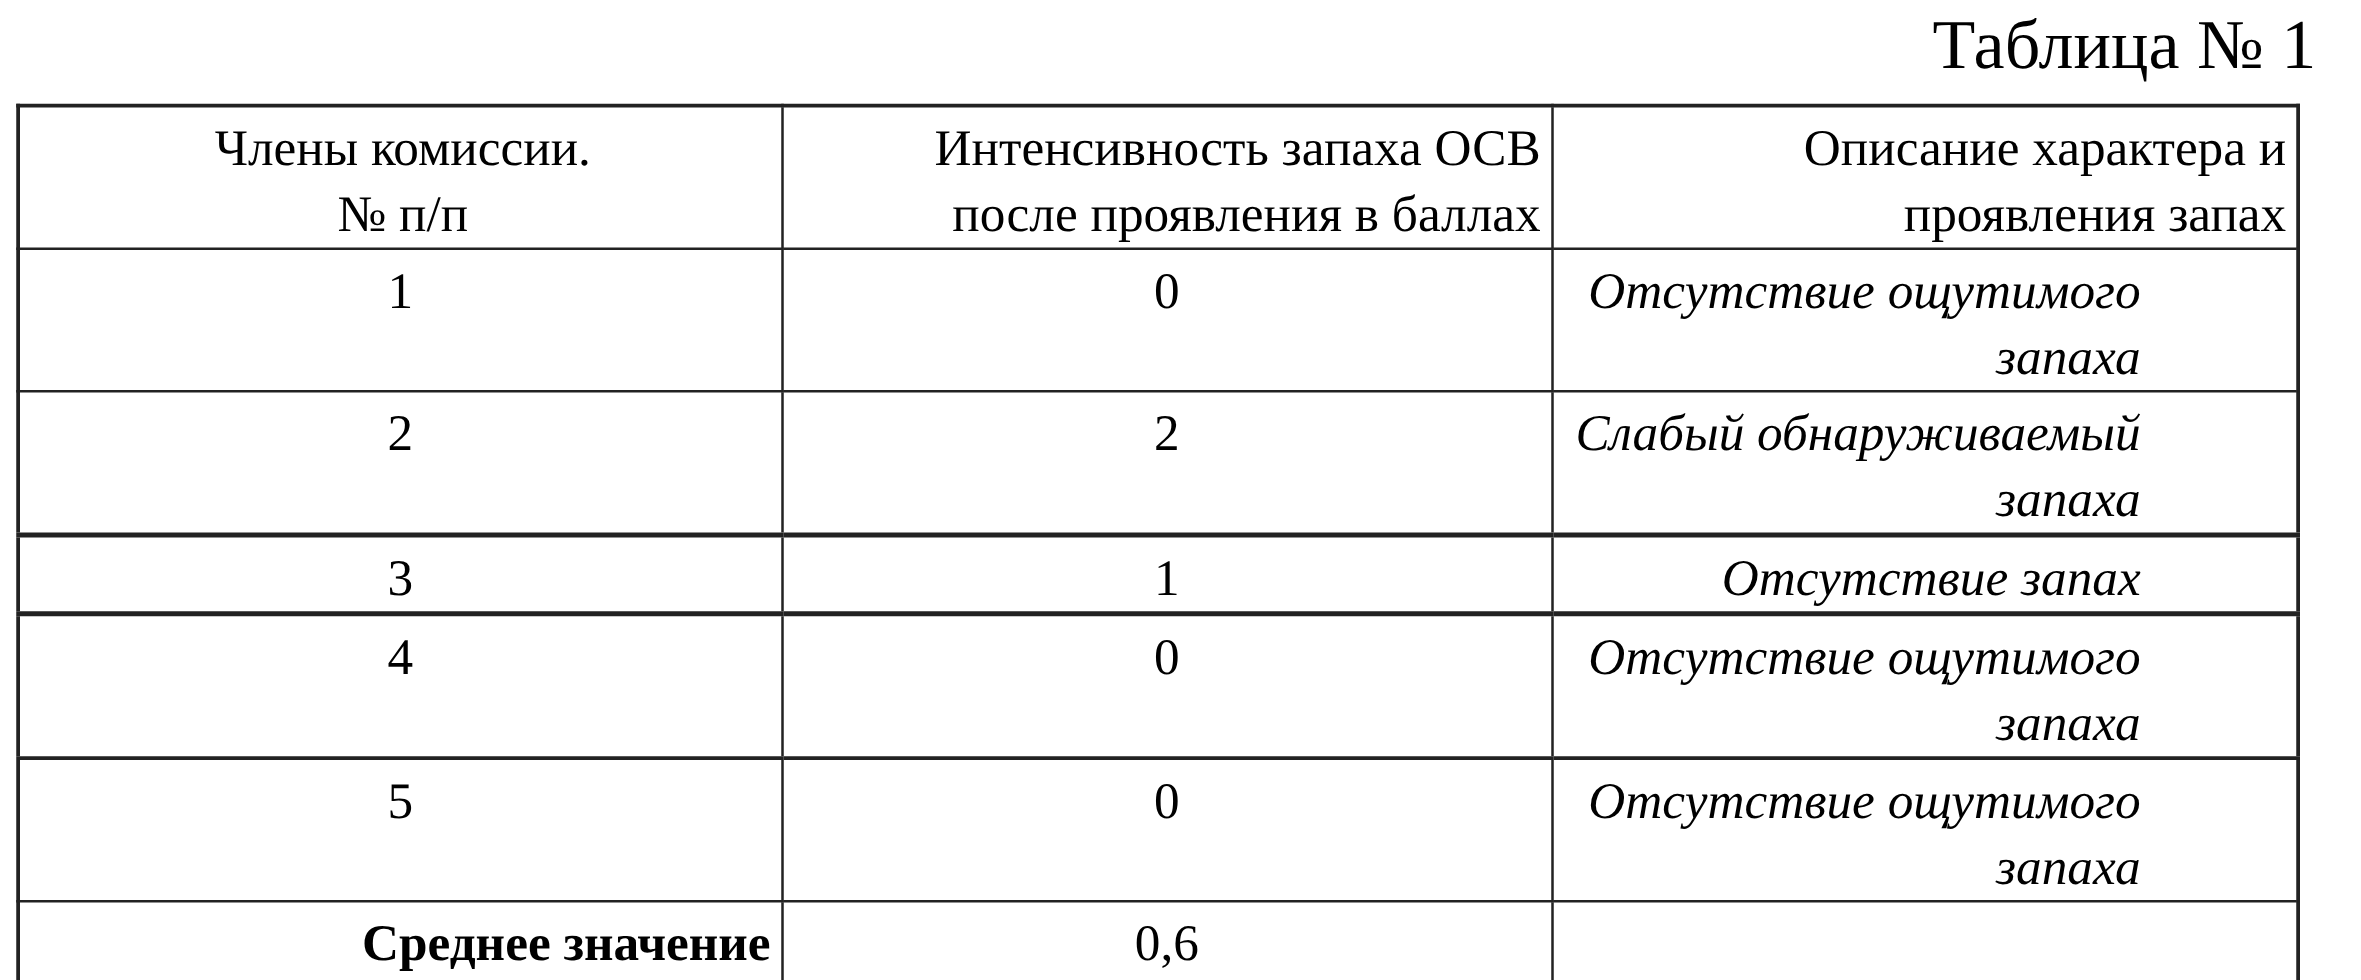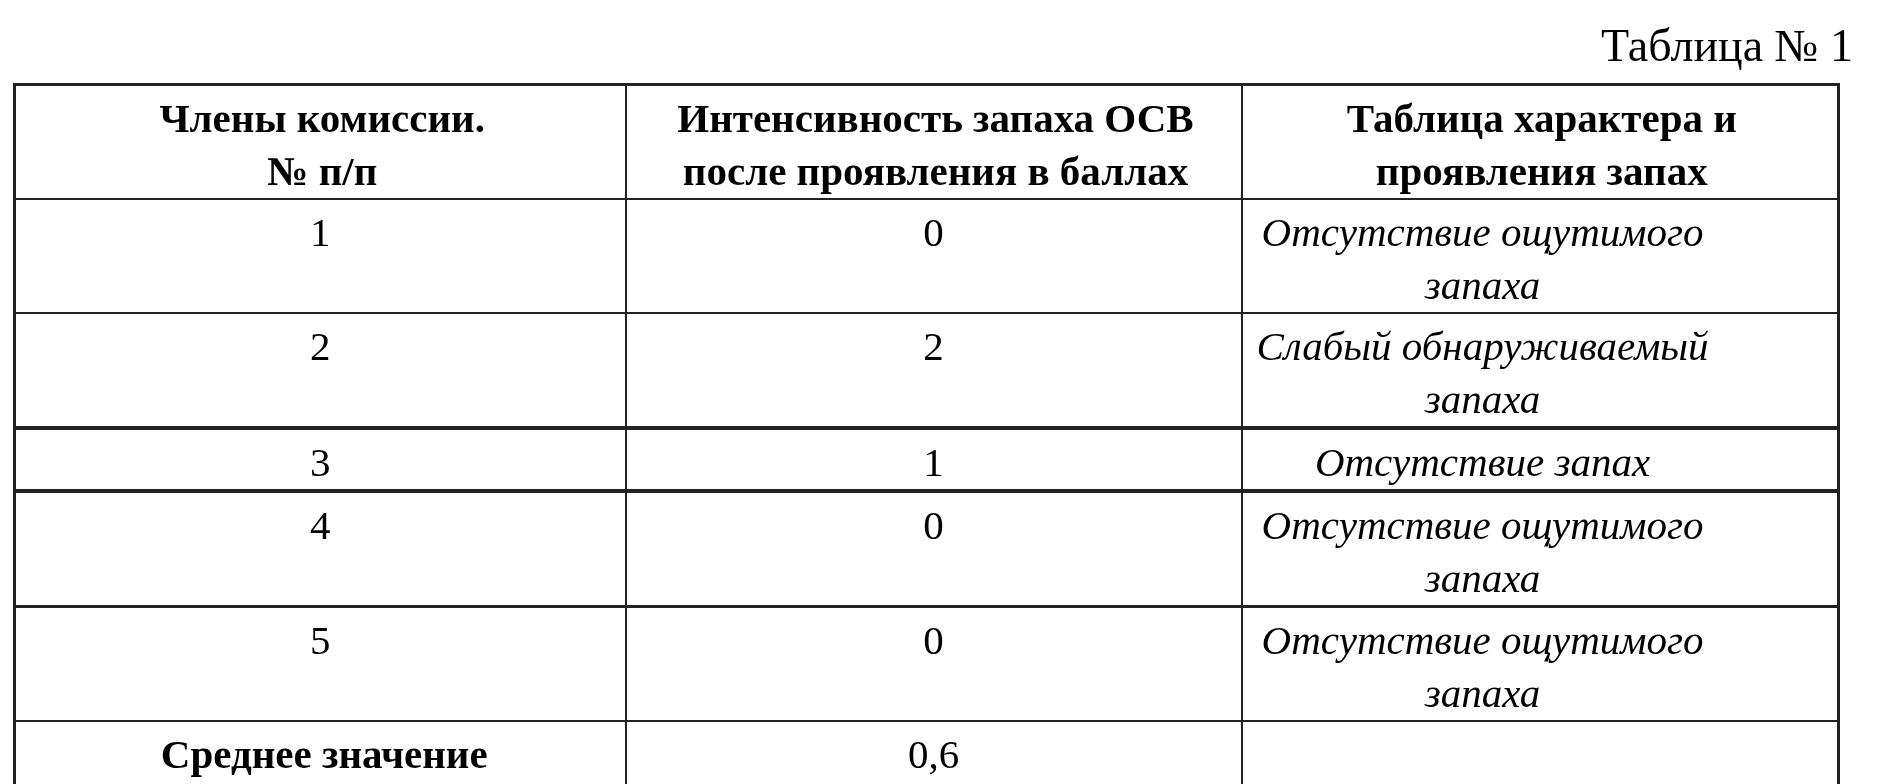--- a/index.html
+++ b/index.html
@@ -8,23 +8,23 @@
     width: 1889px;
     height: 784px;
     position: relative;
     background: var(--bg, #ffffff);
     color: var(--text, #000000);
     font-family: "Liberation Serif", "DejaVu Serif", serif;
   }
 
   .caption {
     position: absolute;
-    top: 20px;
+    top: 4px;
     right: 36px;
-    font-size: 46px;
+    font-size: 56px;
     line-height: 1.15;
     white-space: nowrap;
   }
 
   table.doc {
     position: absolute;
     left: 13px;
     top: 83px;
     border-collapse: collapse;
     table-layout: fixed;
@@ -34,37 +34,37 @@
   col.c2 { width: 616px; }
   col.c3 { width: 597px; }
 
   .doc th, .doc td {
     border: 2px solid var(--border, #222222);
     vertical-align: top;
     font-size: 41px;
     line-height: 53px;
     font-weight: normal;
     padding: 6px 8px 0 10px;
-    text-align: center;
+    text-align: right;
   }
 
   tr.head { height: 102px; }
   tr.row-1 { height: 108px; }
   tr.row-2 { height: 104px; }
   tr.row-3 { height: 51px; }
   tr.row-4 { height: 107px; }
   tr.row-5 { height: 105px; }
   tr.row-sum { height: 103px; }
 
   
   tr.row-3 th, tr.row-3 td,
   tr.row-4 th, tr.row-4 td { border-top-width: 4px; }
   tr.row-5 th, tr.row-5 td { border-top-width: 3px; }
 
-  tr.head th { font-weight: bold; padding-left: 12px; }
+  tr.head th { font-weight: normal; padding-left: 12px; }
   th.hc1 { text-align: center; padding-left: 8px; }
 
   td.center { text-align: center; padding-left: 0; padding-right: 0; }
   td.desc .wrap { max-width: 460px; font-style: italic; }
   td.sumlabel { font-weight: bold; padding-left: 16px; }
 </style>
 </head>
 <body style="--bg: #ffffff; --text: #000000; --border: #222222;">
 
 <div class="caption">Таблица № 1</div>
@@ -79,21 +79,21 @@
     <tr class="head">
       <th class="hc1">
         <div>Члены комиссии.</div>
         <div>№ п/п</div>
       </th>
       <th>
         <div>Интенсивность запаха ОСВ</div>
         <div>после проявления в баллах</div>
       </th>
       <th>
-        <div>Таблица характера и</div>
+        <div>Описание характера и</div>
         <div>проявления запах</div>
       </th>
     </tr>
   </thead>
   <tbody>
     <tr class="row-1">
       <td class="center">1</td>
       <td class="center">0</td>
       <td class="desc">
         <div class="wrap">Отсутствие ощутимого запаха</div>

